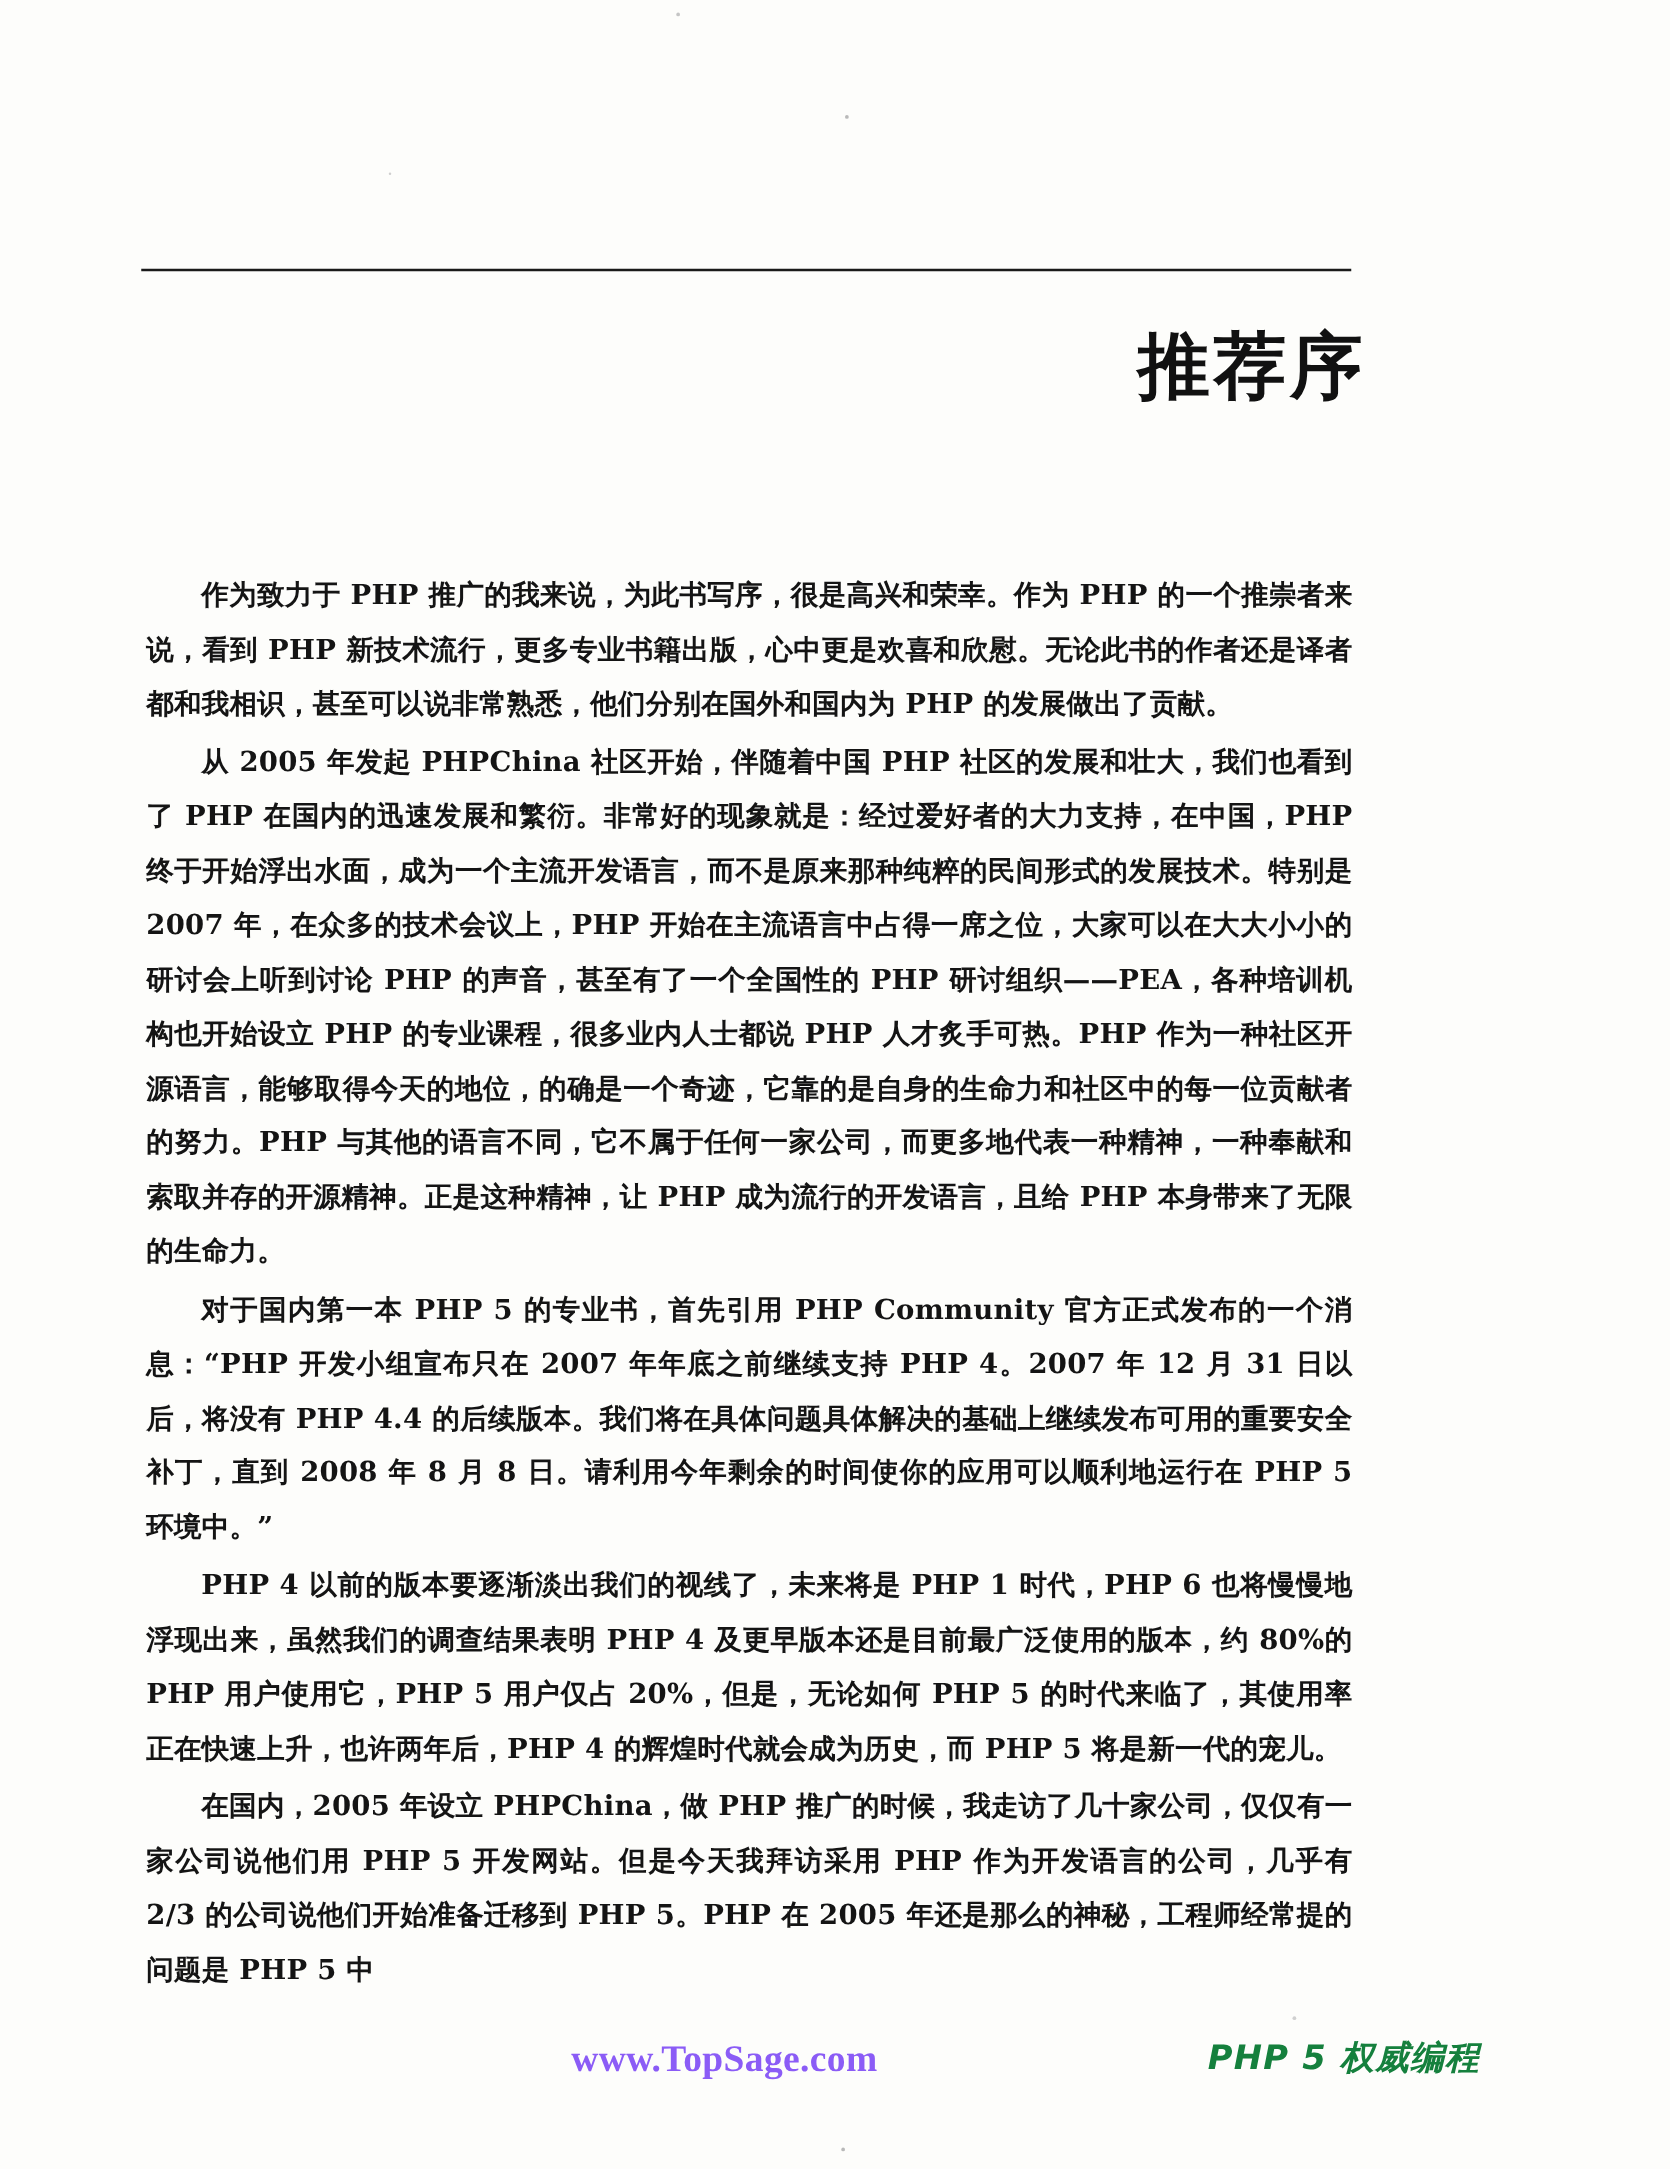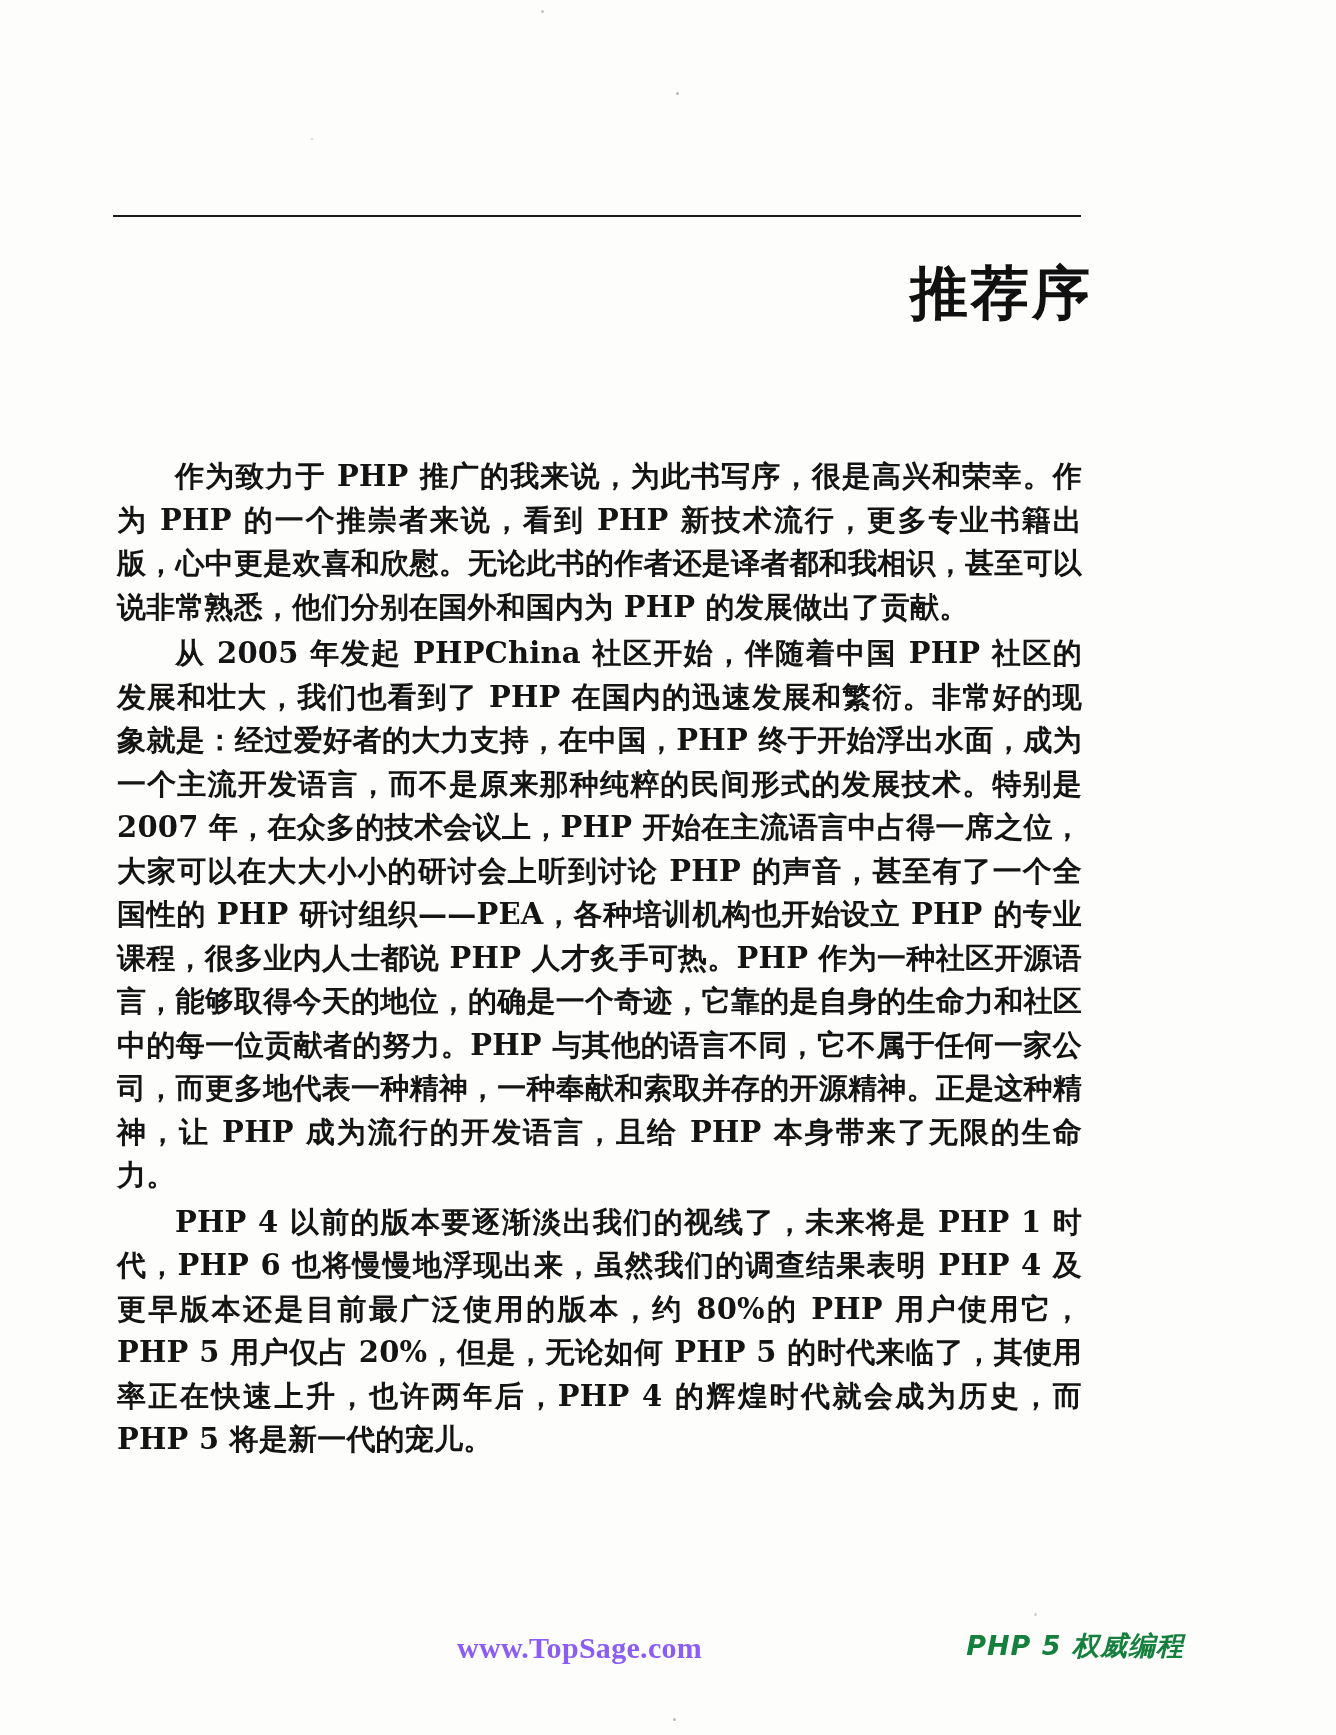--- a/index.html
+++ b/index.html
@@ -55,21 +55,21 @@
 
   
   .body-block {
     position: absolute;
     left: 117px;
     top: 455px;
     width: 965px;
   }
   .para {
     margin: 0 0 3px 0;
-    font-size: 29px;
+    font-size: 22px;
     line-height: 43.5px;
     text-align: justify;
     text-justify: inter-character;
     text-indent: 2em;
     letter-spacing: 0.2px;
     color: #141414;
     font-family: "DejaVu Serif", "Liberation Serif", serif;
     font-weight: 600;
   }
   .para.p-quote {
@@ -125,20 +125,22 @@
   <div class="speck s4"></div>
   <div class="speck s5"></div>
 
   <div class="title-rule"></div>
 
   <h1 class="chapter-title">推荐序</h1>
 
   <div class="body-block">
     <p class="para">作为致力于 PHP 推广的我来说，为此书写序，很是高兴和荣幸。作为 PHP 的一个推崇者来说，看到 PHP 新技术流行，更多专业书籍出版，心中更是欢喜和欣慰。无论此书的作者还是译者都和我相识，甚至可以说非常熟悉，他们分别在国外和国内为 PHP 的发展做出了贡献。</p>
     <p class="para">从 2005 年发起 PHPChina 社区开始，伴随着中国 PHP 社区的发展和壮大，我们也看到了 PHP 在国内的迅速发展和繁衍。非常好的现象就是：经过爱好者的大力支持，在中国，PHP 终于开始浮出水面，成为一个主流开发语言，而不是原来那种纯粹的民间形式的发展技术。特别是 2007 年，在众多的技术会议上，PHP 开始在主流语言中占得一席之位，大家可以在大大小小的研讨会上听到讨论 PHP 的声音，甚至有了一个全国性的 PHP 研讨组织——PEA，各种培训机构也开始设立 PHP 的专业课程，很多业内人士都说 PHP 人才炙手可热。PHP 作为一种社区开源语言，能够取得今天的地位，的确是一个奇迹，它靠的是自身的生命力和社区中的每一位贡献者的努力。PHP 与其他的语言不同，它不属于任何一家公司，而更多地代表一种精神，一种奉献和索取并存的开源精神。正是这种精神，让 PHP 成为流行的开发语言，且给 PHP 本身带来了无限的生命力。</p>
+    <p class="para p-quote">对于国内第一本 PHP 5 的专业书，首先引用 PHP Community 官方正式发布的一个消息：“PHP 开发小组宣布只在 2007 年年底之前继续支持 PHP 4。2007 年 12 月 31 日以后，将没有 PHP 4.4 的后续版本。我们将在具体问题具体解决的基础上继续发布可用的重要安全补丁，直到 2008 年 8 月 8 日。请利用今年剩余的时间使你的应用可以顺利地运行在 PHP 5 环境中。”</p>
     <p class="para">PHP 4 以前的版本要逐渐淡出我们的视线了，未来将是 PHP 1 时代，PHP 6 也将慢慢地浮现出来，虽然我们的调查结果表明 PHP 4 及更早版本还是目前最广泛使用的版本，约 80%的 PHP 用户使用它，PHP 5 用户仅占 20%，但是，无论如何 PHP 5 的时代来临了，其使用率正在快速上升，也许两年后，PHP 4 的辉煌时代就会成为历史，而 PHP 5 将是新一代的宠儿。</p>
+    <p class="para">在国内，2005 年设立 PHPChina，做 PHP 推广的时候，我走访了几十家公司，仅仅有一家公司说他们用 PHP 5 开发网站。但是今天我拜访采用 PHP 作为开发语言的公司，几乎有 2/3 的公司说他们开始准备迁移到 PHP 5。PHP 在 2005 年还是那么的神秘，工程师经常提的问题是 PHP 5 中</p>
   </div>
 
   <div class="footer-url">www.TopSage.com</div>
 
   <div class="footer-book">PHP 5 权威编程</div>
 
 </div>
 
 </body></html>

